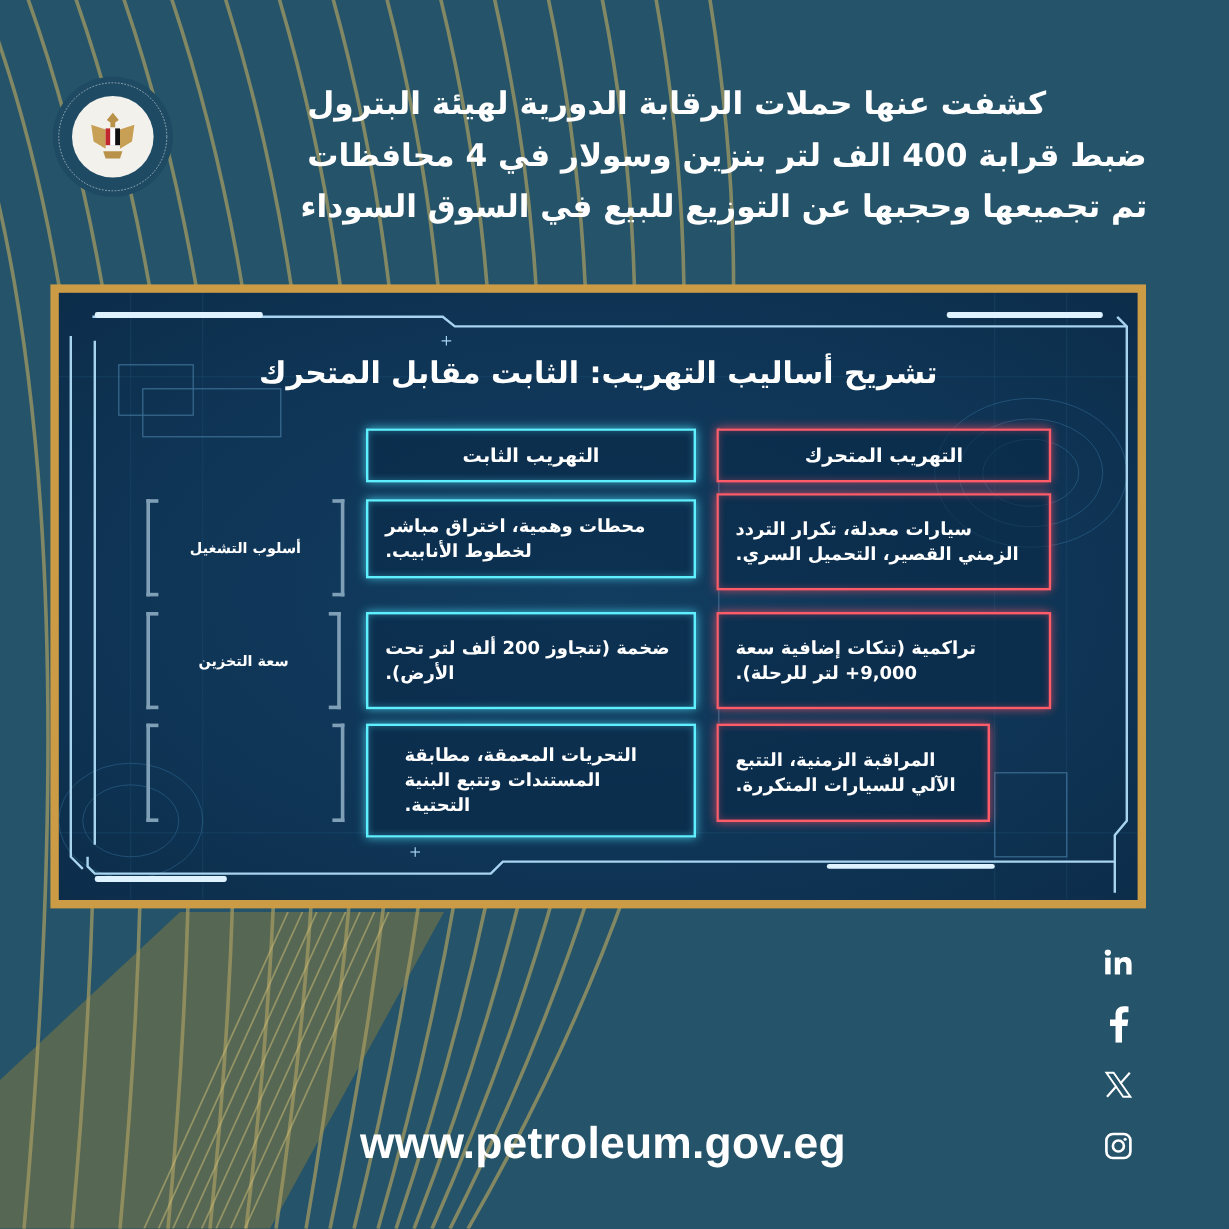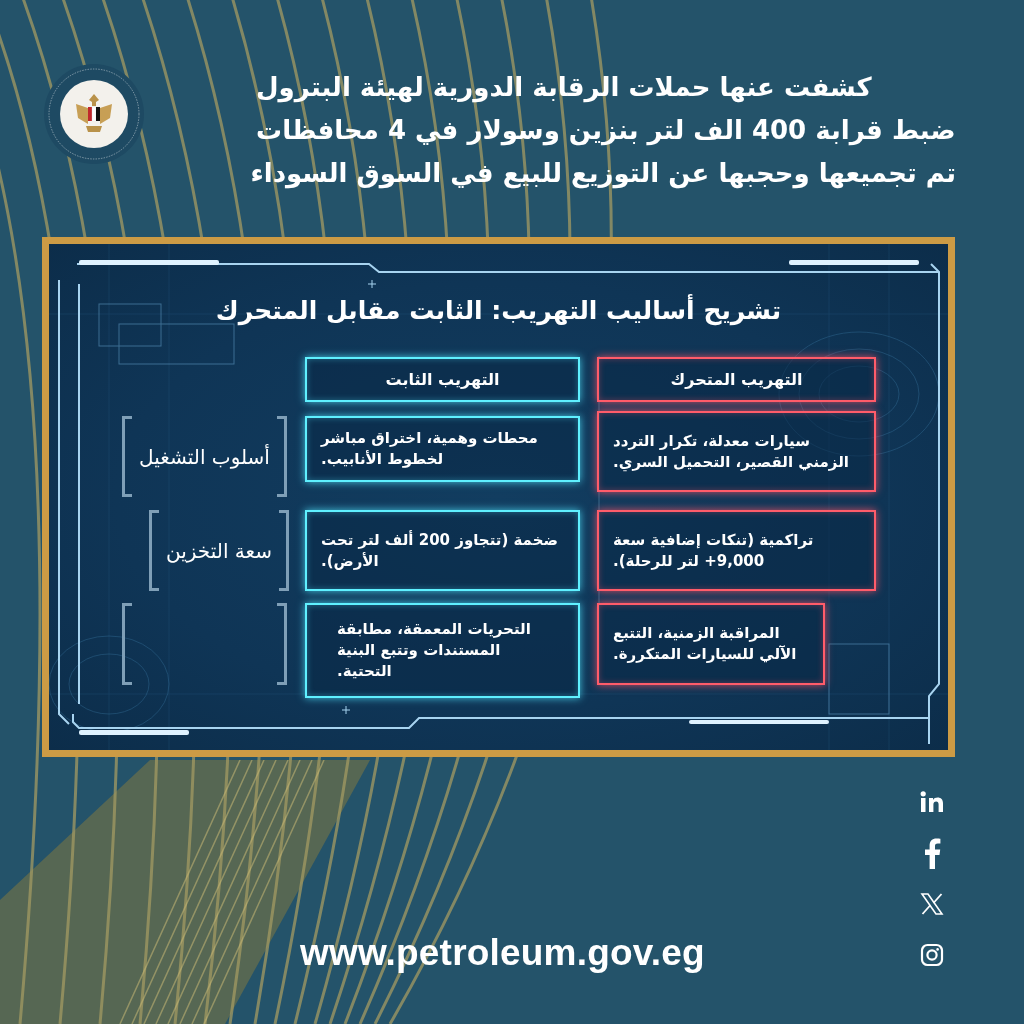--- a/index.html
+++ b/index.html
@@ -55,21 +55,21 @@
   }
   .box.red {
     border:2px solid #ff5c6a;
     box-shadow:0 0 8px rgba(255,80,100,0.8), inset 0 0 6px rgba(255,80,100,0.35);
   }
   .box.header { font-size:16px; }
 
   .label {
     position:absolute; box-sizing:border-box; z-index:3;
     display:flex; align-items:center; justify-content:center;
-    direction:rtl; text-align:left; color:#ffffff; font-weight:normal; font-size:20px; line-height:22px;
+    direction:rtl; text-align:left; color:#ffffff; font-weight:bold; font-size:12px; line-height:22px;
   }
   .bracket {
     position:absolute; top:0; bottom:0; width:10px;
     border:3px solid #7f9fb7; box-sizing:border-box;
   }
   .bracket.l { left:0; border-right:none; }
   .bracket.r { right:0; border-left:none; }
 
   .socials {
     position:absolute; left:910px; top:780px; width:44px; z-index:2;
@@ -213,21 +213,21 @@
       <span>أسلوب التشغيل</span>
       <span class="bracket r"></span>
     </div>
     <div class="box cyan" style="left:256px; top:172px; width:275px; height:66px;">
       <span>محطات وهمية، اختراق مباشر لخطوط الأنابيب.</span>
     </div>
     <div class="box red" style="left:548px; top:167px; width:279px; height:81px;">
       <span>سيارات معدلة، تكرار التردد الزمني القصير، التحميل السري.</span>
     </div>
 
-    <div class="label" style="left:73px; top:266px; width:140px; height:81px;margin-left:27px;">
+    <div class="label" style="left:73px; top:266px; width:162px; height:81px;">
       <span class="bracket l"></span>
       <span>سعة التخزين</span>
       <span class="bracket r"></span>
     </div>
     <div class="box cyan" style="left:256px; top:266px; width:275px; height:81px;">
       <span>ضخمة (تتجاوز 200 ألف لتر تحت الأرض).</span>
     </div>
     <div class="box red" style="left:548px; top:266px; width:279px; height:81px;">
       <span>تراكمية (تنكات إضافية سعة 9,000+ لتر للرحلة).</span>
     </div>

